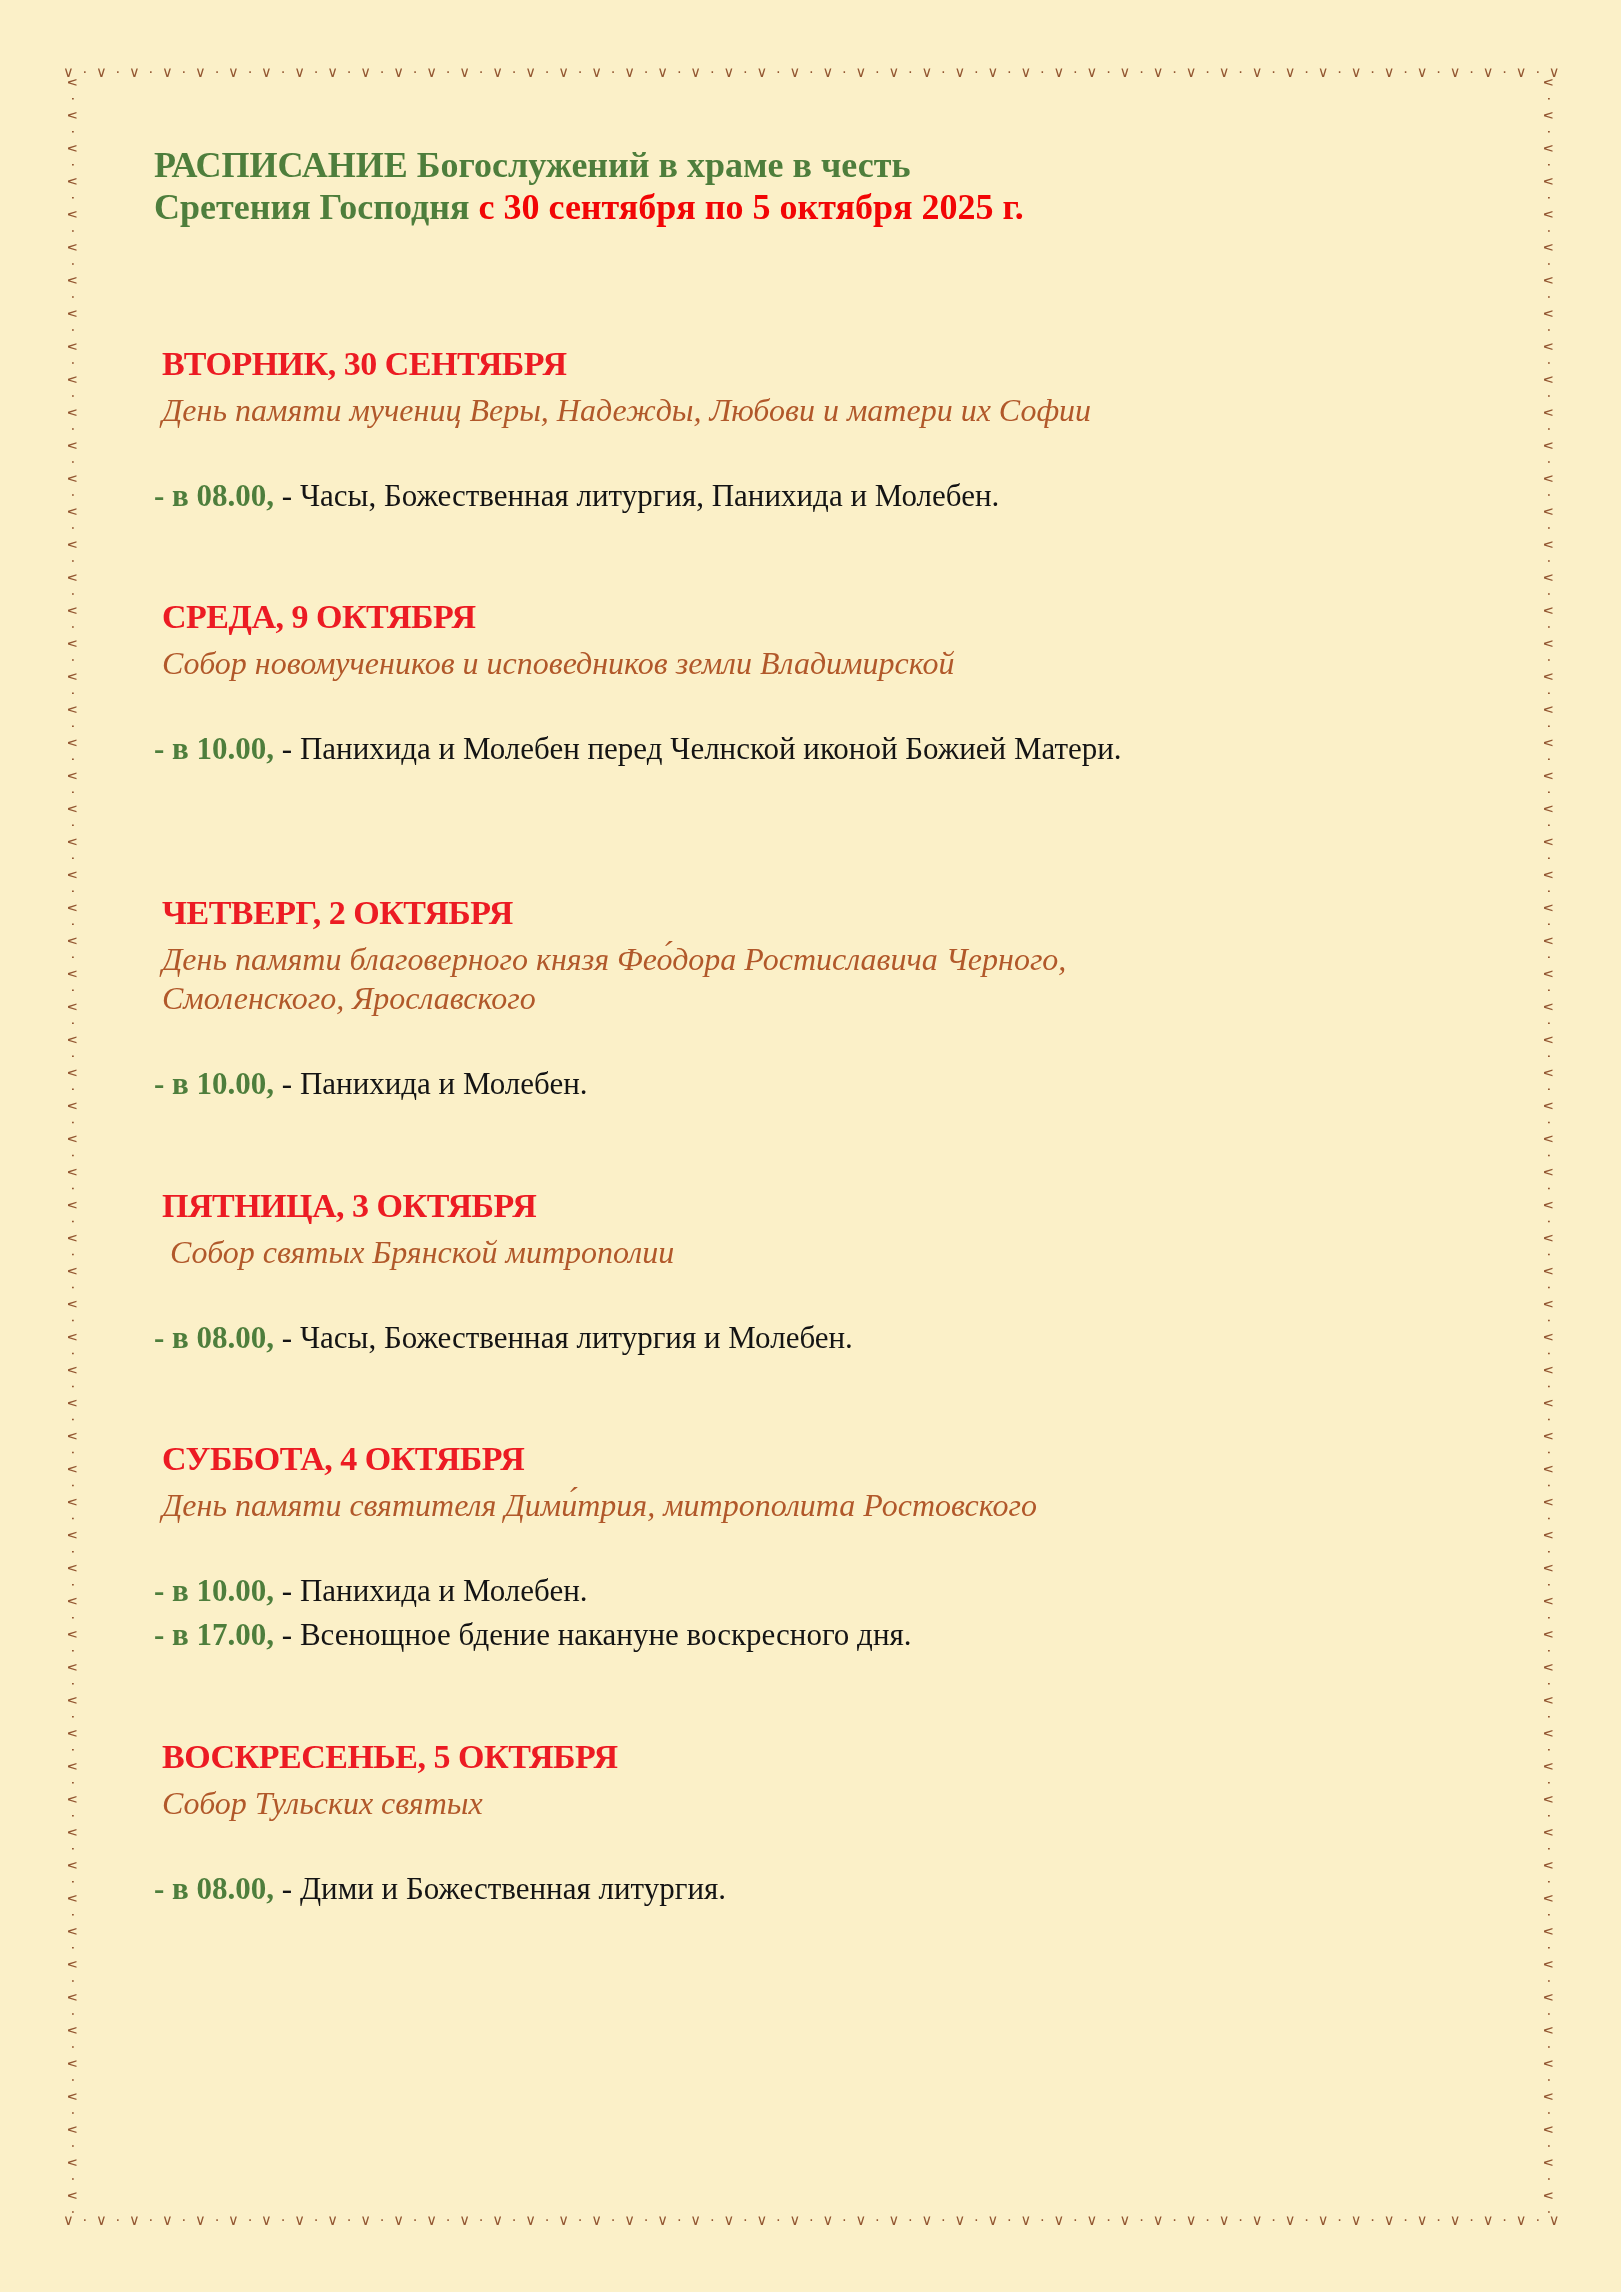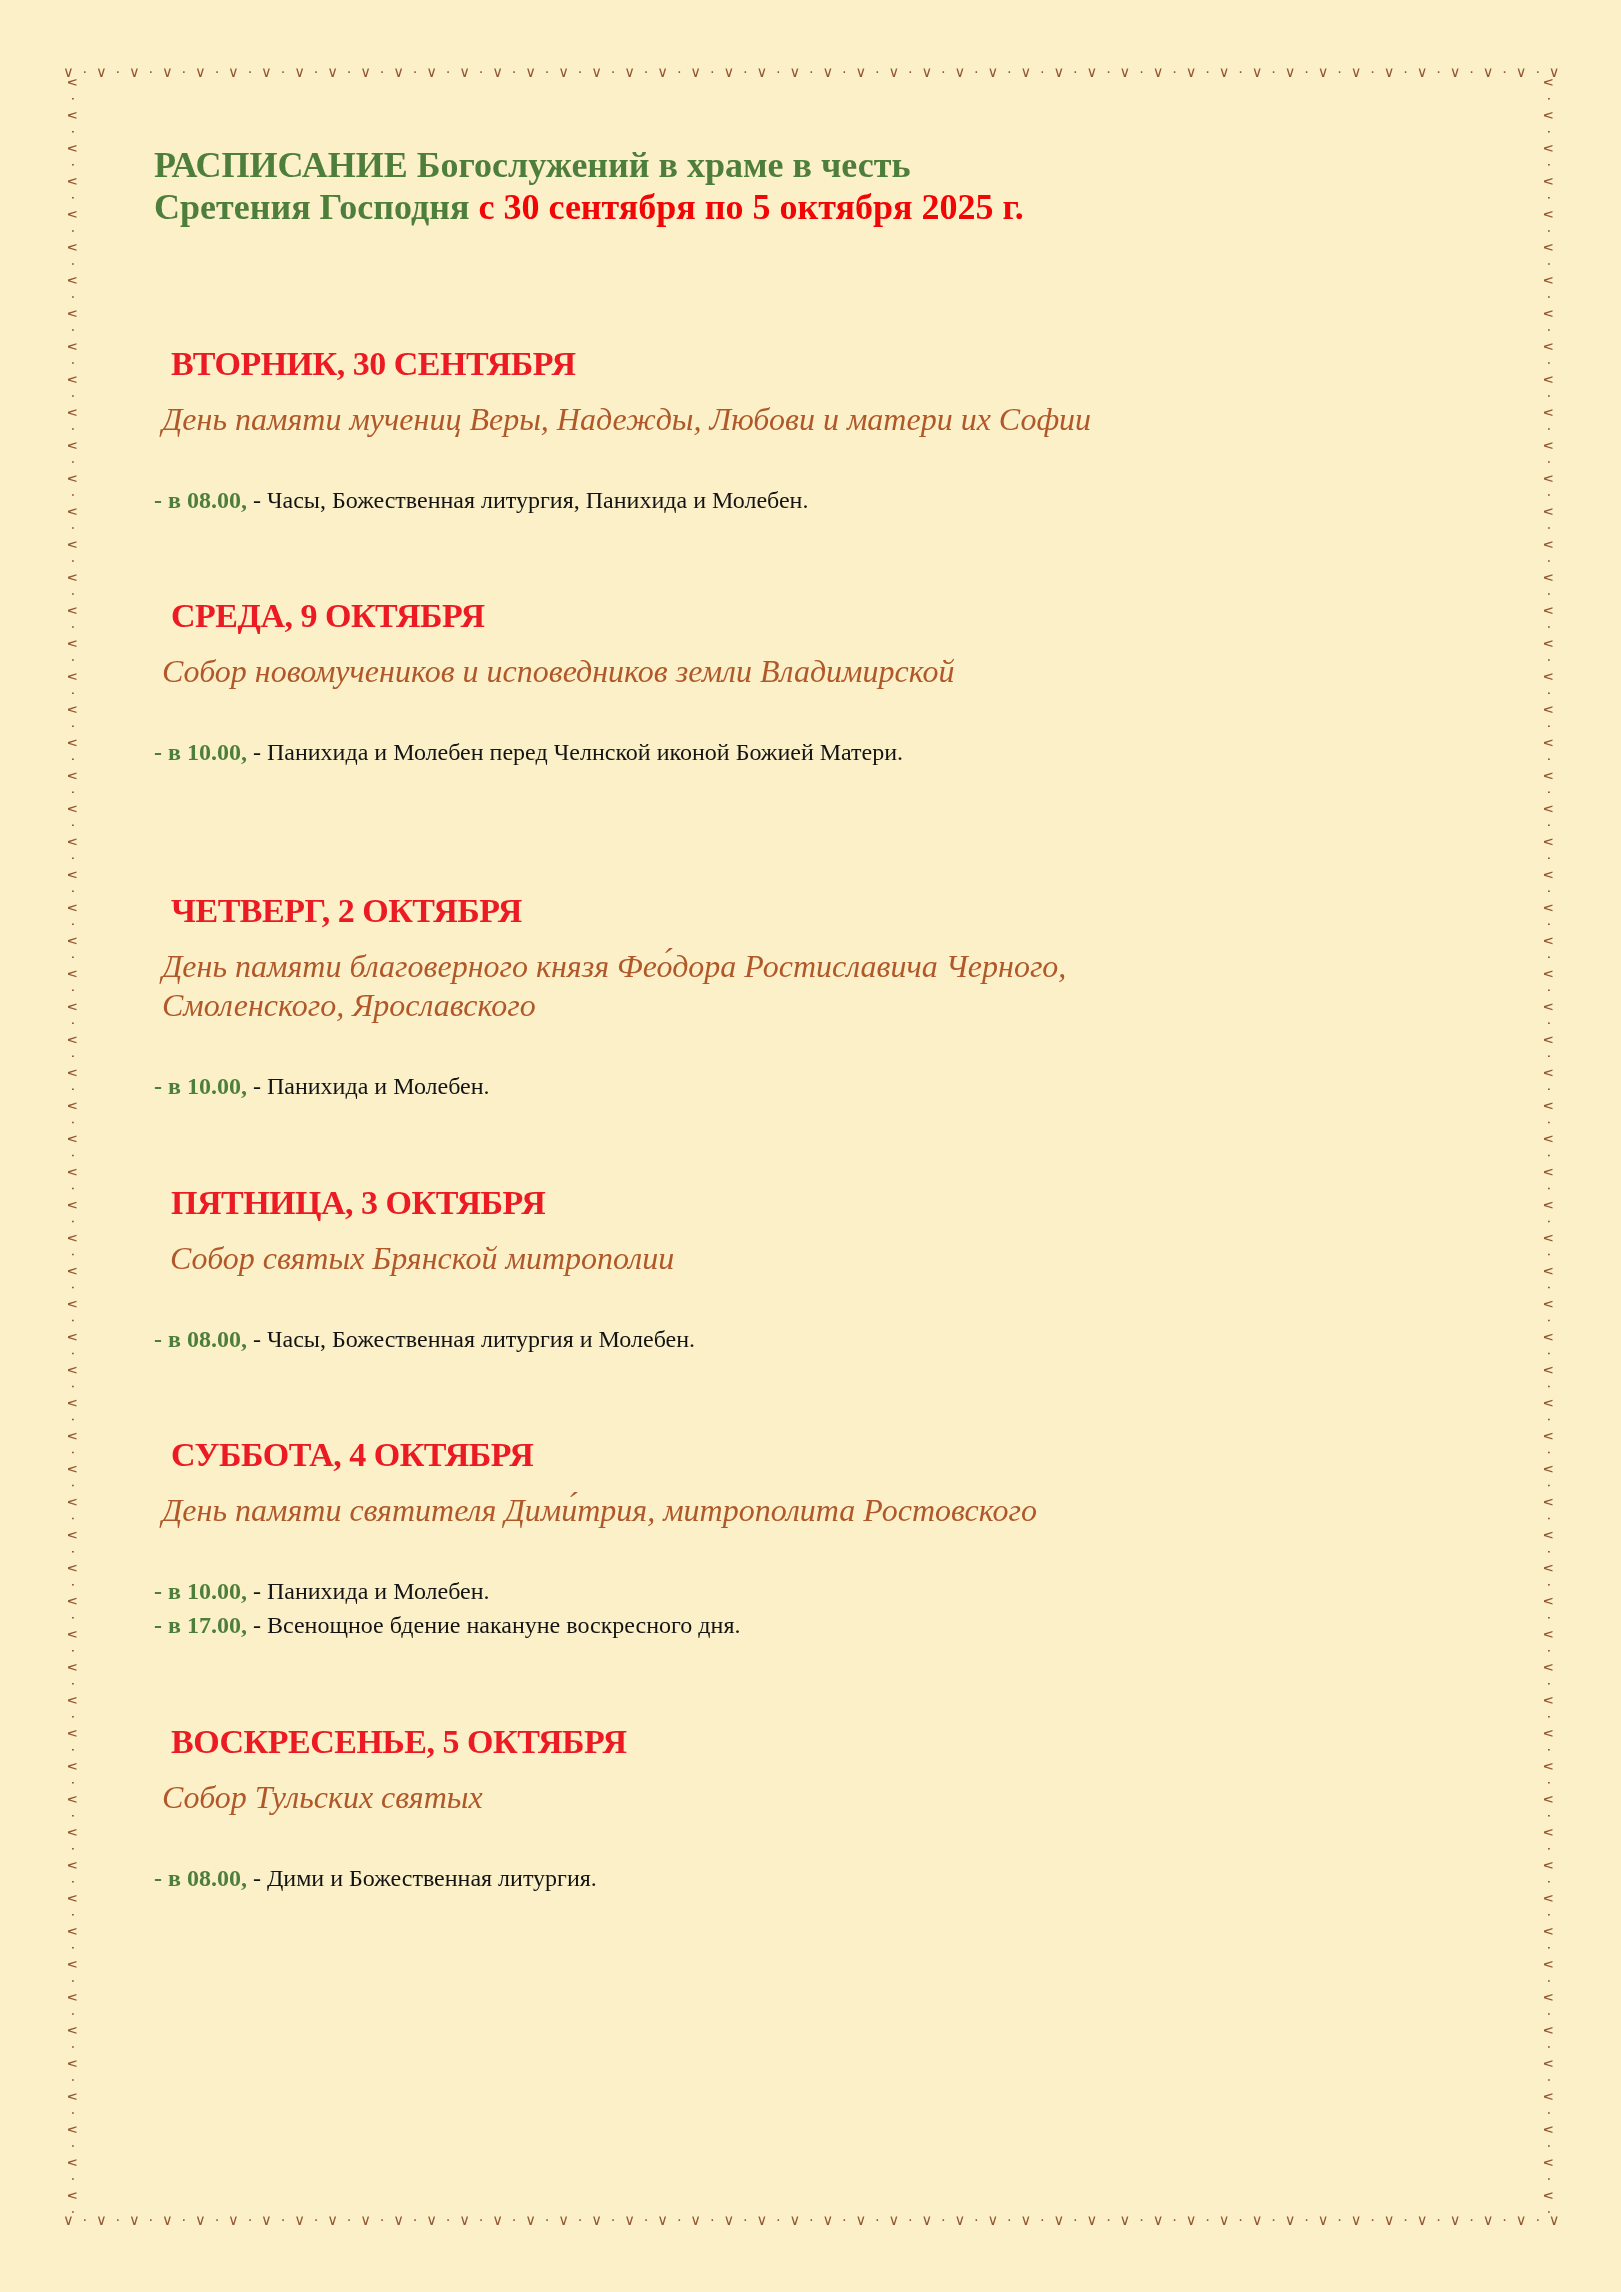--- a/index.html
+++ b/index.html
@@ -61,39 +61,39 @@
   }
   .title .green{color:var(--green);}
   .title .red{color:var(--red-title);}
 
   section.day-section{margin-top:80px;}
   section.day-section:first-child{margin-top:0;}
   
   section.day-section:nth-child(3){margin-top:123px;}
 
   .day-heading{
-    margin:17px;
+    margin:8px;
     font-size:34px;
     font-weight:bold;
     color:var(--red-day);
     white-space:nowrap;
     letter-spacing:-0.5px;
   }
   .day-subtitle{
     margin:2.9px 0 0 0;
     font-size:32px;
     font-style:italic;
     color:var(--brown);
     line-height:1.22;
   }
   .day-subtitle .sub-line{display:block;white-space:pre;margin-left:8px;}
   .services{margin-top:44px;}
   .service-line{
     margin:0;
-    font-size:24px;
+    font-size:31px;
     line-height:1.43;
     color:var(--ink);
     white-space:nowrap;
   }
   .service-time{
     color:var(--green);
     font-weight:bold;
   }
 </style>
 </head>

